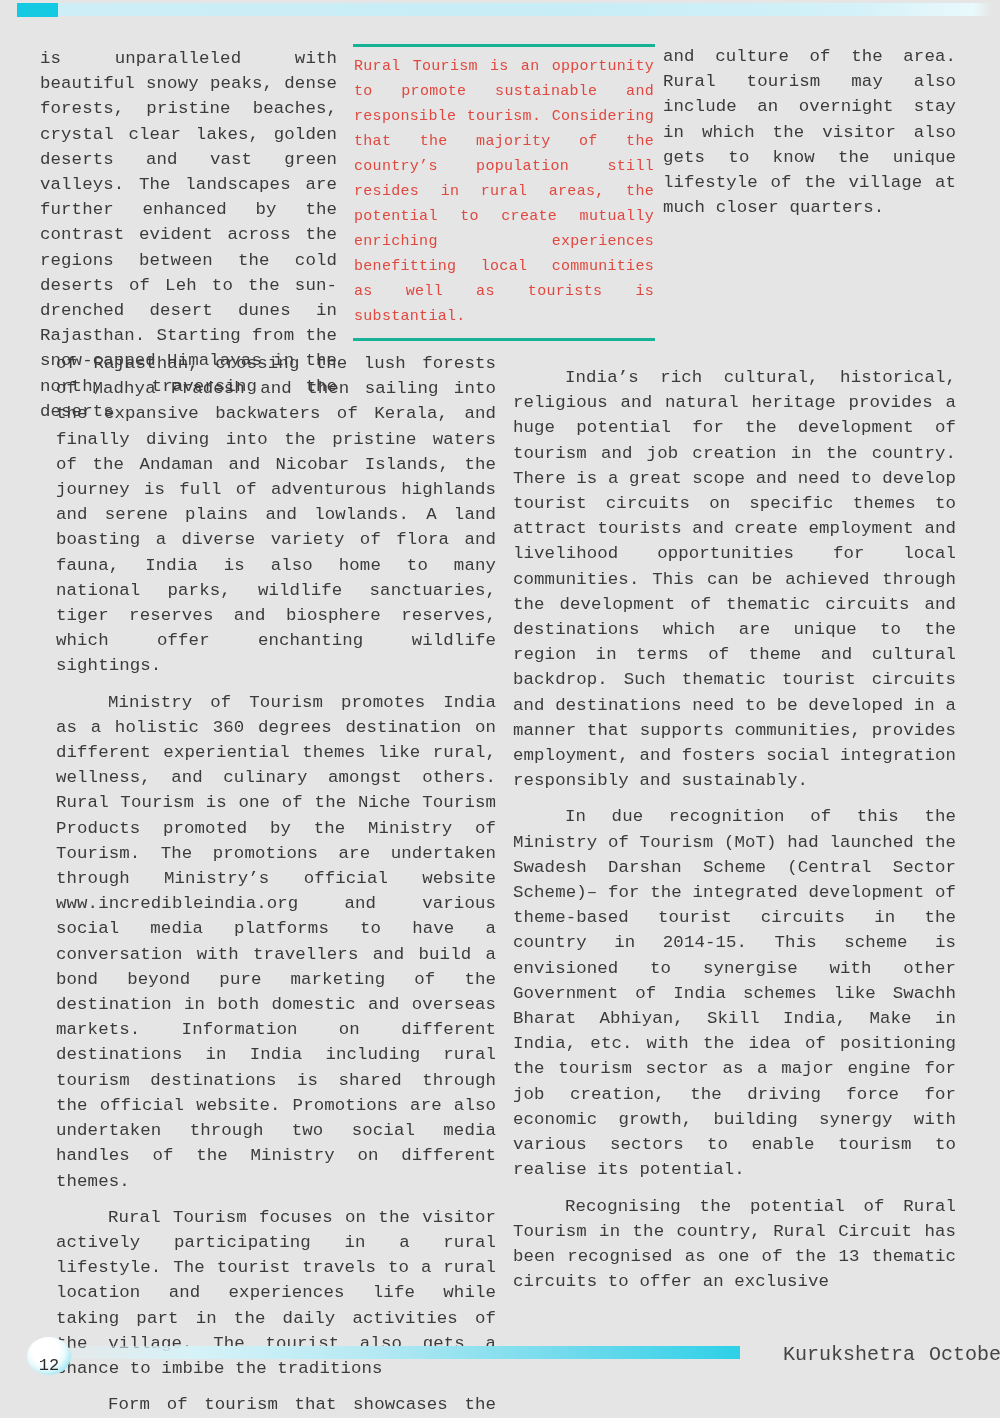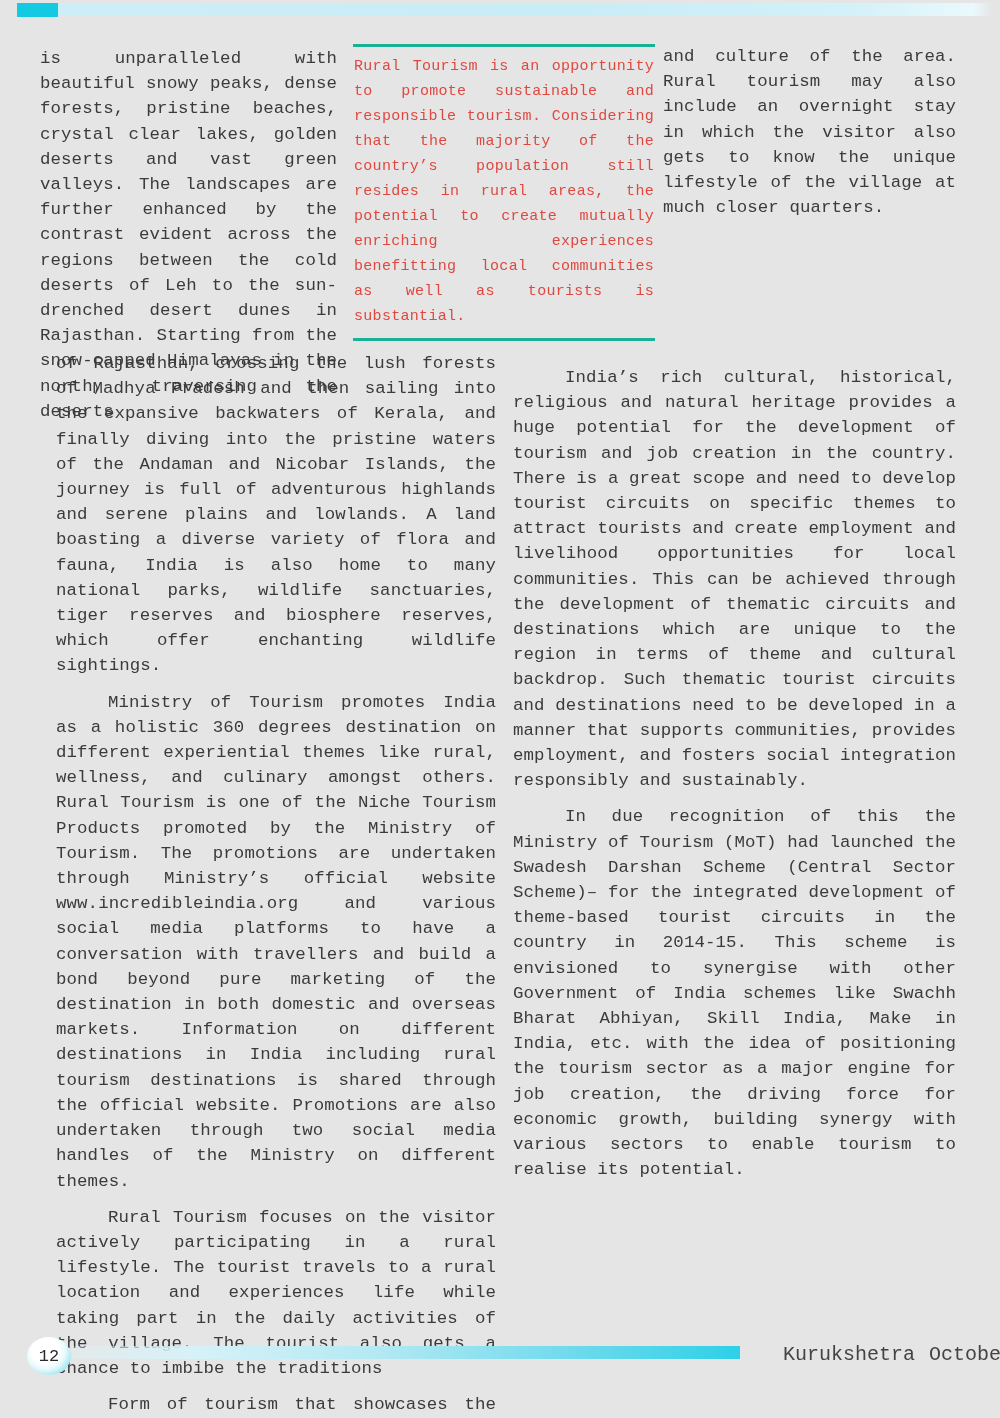--- a/index.html
+++ b/index.html
@@ -36,21 +36,21 @@
     font-size:15px;line-height:25px;
     text-align:justify;
     letter-spacing:0.3px;
     word-spacing:1px;
   }
   
   .footer-circle{
     position:absolute;left:27px;top:1337px;width:44px;height:38px;
     border-radius:50%;
     background:radial-gradient(ellipse at 42% 36%, #ffffff 38%, #e8f9fc 55%, #a4e8f3 75%, #2fd0e8 100%);
-    display:flex;align-items:center;justify-content:center;
+    display:flex;align-items:flex-end;justify-content:center;
     font-size:17px;color:#2b2b2b;
   }
   .footer-bar{
     position:absolute;left:72px;top:1346px;width:668px;height:13px;
     background:linear-gradient(90deg, rgba(226,246,250,0.25) 0%, #d6f2f8 18%, #b5e9f3 45%, #6fdaec 75%, #2dd0e8 100%);
   }
   .footer-right{
     position:absolute;left:755px;top:1343px;width:220px;
     display:flex;align-items:center;gap:7px;
     font-size:20px;color:#454345;white-space:nowrap;margin-left:28px;
@@ -82,20 +82,21 @@
   <div class="col lower-left">
     <p>of Rajasthan, crossing the lush forests of Madhya Pradesh and then sailing into the expansive backwaters of Kerala, and finally diving into the pristine waters of the Andaman and Nicobar Islands, the journey is full of adventurous highlands and serene plains and lowlands. A land boasting a diverse variety of flora and fauna, India is also home to many national parks, wildlife sanctuaries, tiger reserves and biosphere reserves, which offer enchanting wildlife sightings.</p>
     <p class="indent">Ministry of Tourism promotes India as a holistic 360 degrees destination on different experiential themes like rural, wellness, and culinary amongst others. Rural Tourism is one of the Niche Tourism Products promoted by the Ministry of Tourism. The promotions are undertaken through Ministry’s official website www.incredibleindia.org and various social media platforms to have a conversation with travellers and build a bond beyond pure marketing of the destination in both domestic and overseas markets. Information on different destinations in India including rural tourism destinations is shared through the official website. Promotions are also undertaken through two social media handles of the Ministry on different themes.</p>
     <p class="indent">Rural Tourism focuses on the visitor actively participating in a rural lifestyle. The tourist travels to a rural location and experiences life while taking part in the daily activities of the village. The tourist also gets a chance to imbibe the traditions</p>
     <p class="indent">Form of tourism that showcases the rural life, art, culture, and heritage at rural locations, thereby benefiting the local community economically and socially as well as enable interaction between the tourists and the locals for a more enriching tourism experience can be termed as rural tourism.</p>
   </div>
 
   <div class="col lower-right">
     <p class="indent">India’s rich cultural, historical, religious and natural heritage provides a huge potential for the development of tourism and job creation in the country. There is a great scope and need to develop tourist circuits on specific themes to attract tourists and create employment and livelihood opportunities for local communities. This can be achieved through the development of thematic circuits and destinations which are unique to the region in terms of theme and cultural backdrop. Such thematic tourist circuits and destinations need to be developed in a manner that supports communities, provides employment, and fosters social integration responsibly and sustainably.</p>
     <p class="indent">In due recognition of this the Ministry of Tourism (MoT) had launched the Swadesh Darshan Scheme (Central Sector Scheme)– for the integrated development of theme-based tourist circuits in the country in 2014-15. This scheme is envisioned to synergise with other Government of India schemes like Swachh Bharat Abhiyan, Skill India, Make in India, etc. with the idea of positioning the tourism sector as a major engine for job creation, the driving force for economic growth, building synergy with various sectors to enable tourism to realise its potential.</p>
+    <p class="indent">Recognising the potential of Rural Tourism in the country, Rural Circuit has been recognised as one of the 13 thematic circuits to offer an exclusive</p>
   </div>
 
   <div class="footer-circle">
     <span>12</span>
   </div>
   <div class="footer-bar"></div>
   <div class="footer-right">
     <span>Kurukshetra</span>
     <span class="red-square"></span>
     <span>October  2022</span>

